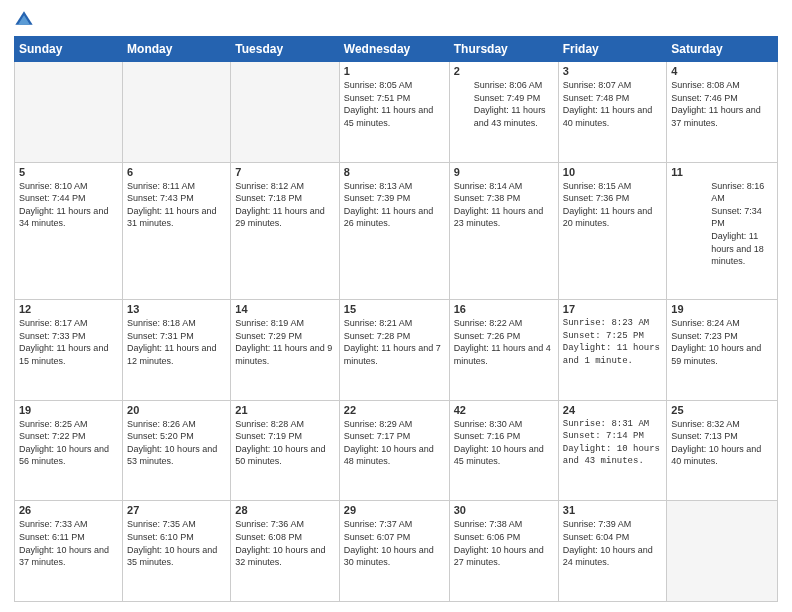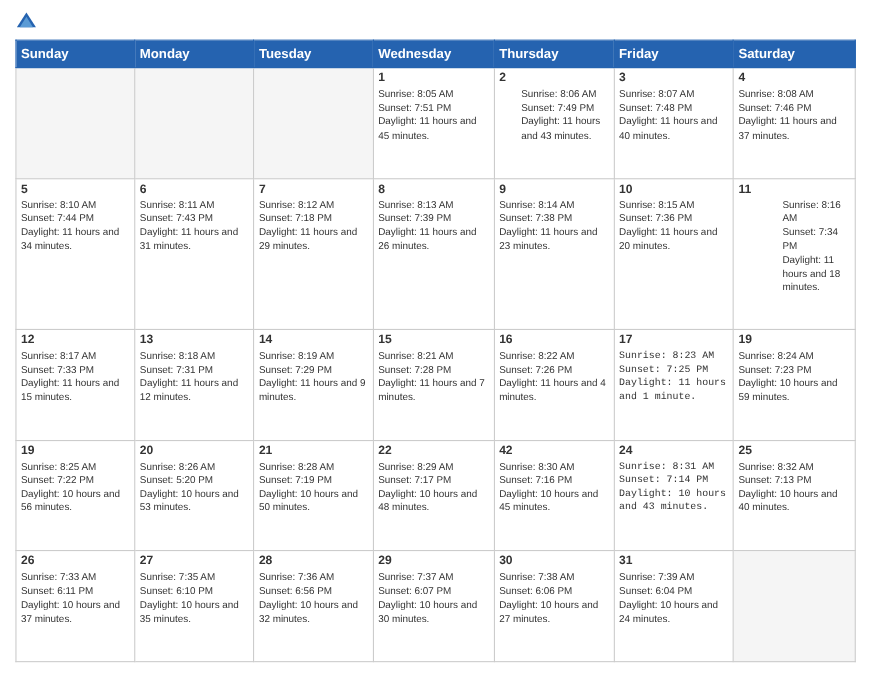--- a/index.html
+++ b/index.html
@@ -301,21 +301,21 @@
           </td>
           <td>
             <span class="day-number">27</span>
             <div class="day-info" style="white-space: pre-line;">Sunrise: 7:35 AM
 Sunset: 6:10 PM
 Daylight: 10 hours and 35 minutes.</div>
           </td>
           <td>
             <span class="day-number">28</span>
             <div class="day-info" style="white-space: pre-line;">Sunrise: 7:36 AM
-Sunset: 6:56 PM
+Sunset: 6:08 PM
 Daylight: 10 hours and 32 minutes.</div>
           </td>
           <td>
             <span class="day-number">29</span>
             <div class="day-info" style="white-space: pre-line;">Sunrise: 7:37 AM
 Sunset: 6:07 PM
 Daylight: 10 hours and 30 minutes.</div>
           </td>
           <td>
             <span class="day-number">30</span>

